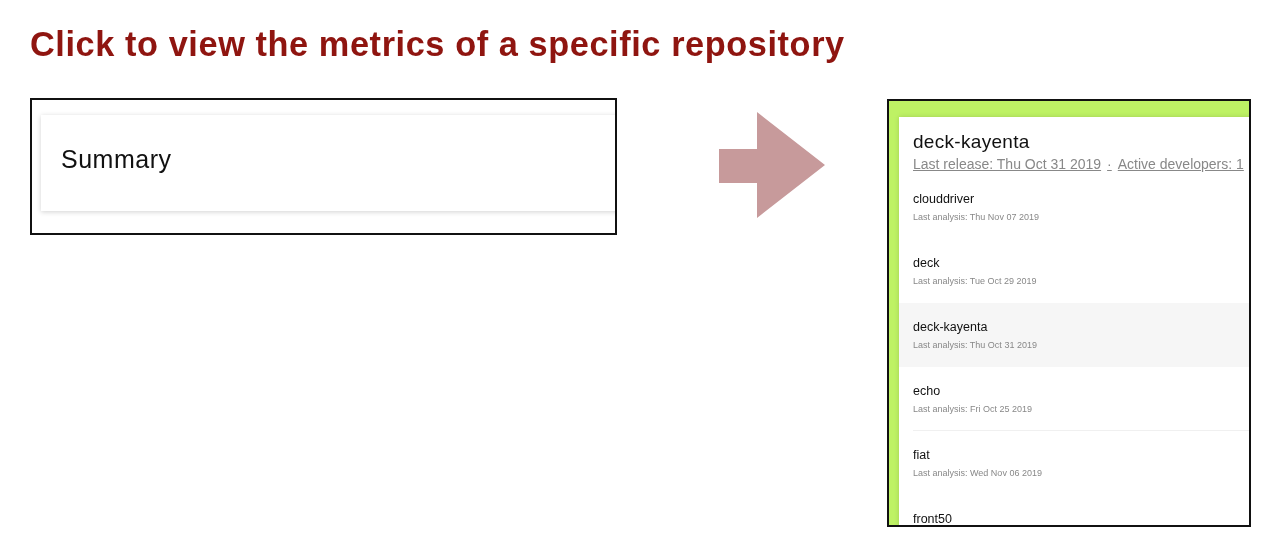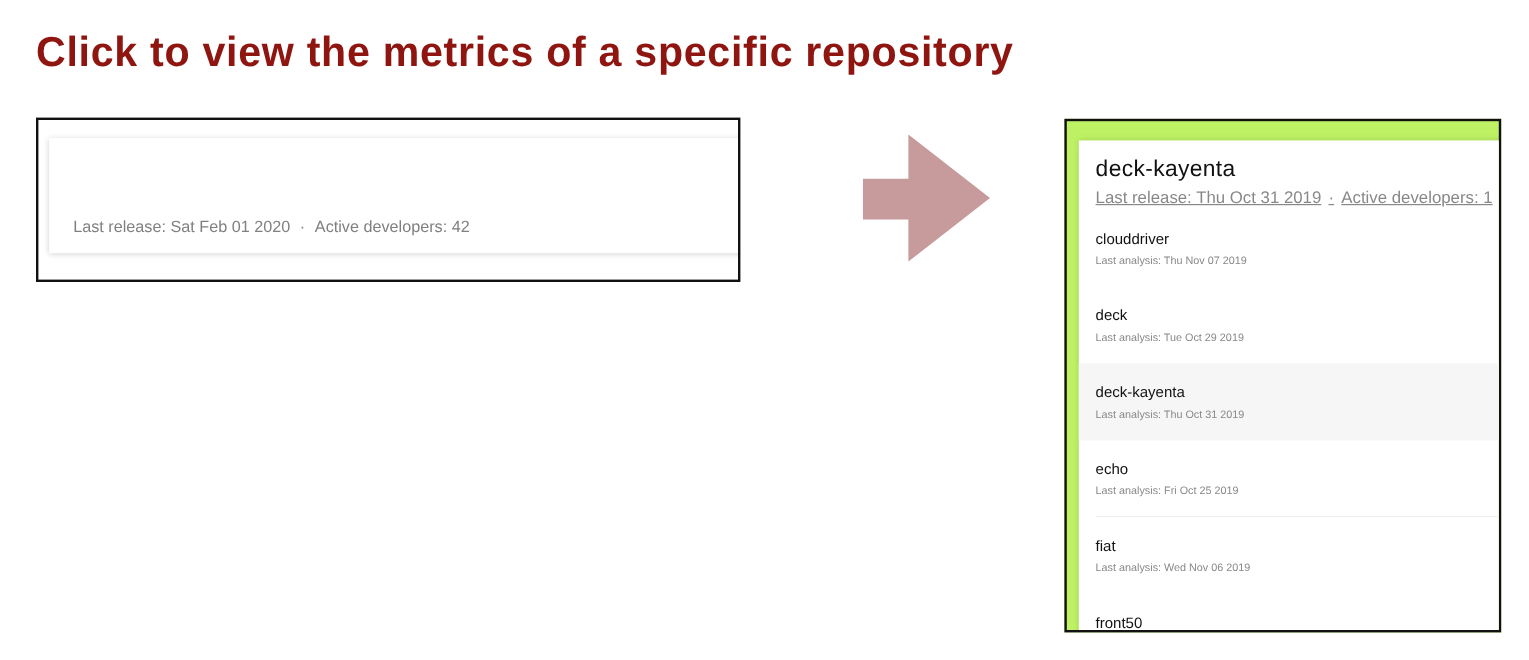--- a/index.html
+++ b/index.html
@@ -61,23 +61,21 @@
     .repo-name { font-size: 12.5px; color: #111; }
     .repo-meta { font-size: 9px; color: #888; margin-top: 6px; }
   </style>
 </head>
 <body>
 
 <div class="page-title">Click to view the metrics of a specific repository</div>
 
 <div class="frame-left">
   <div class="summary-card">
-    <div class="summary-sub">
-      <span>Last release: Sat Feb 01 2020</span><span class="sep-dot">·</span><span>Active developers: 42</span>
-    </div>
+    <div class="summary-title">Summary</div>
   </div>
 </div>
 
 <svg class="arrow" width="108" height="108" viewBox="0 0 108 108">
   <polygon points="0,37 38,37 38,0 106,53 38,106 38,71 0,71" fill="#c79a9b"></polygon>
 </svg>
 
 <div class="frame-right">
   <div class="repo-panel">
     <div class="repo-header">

